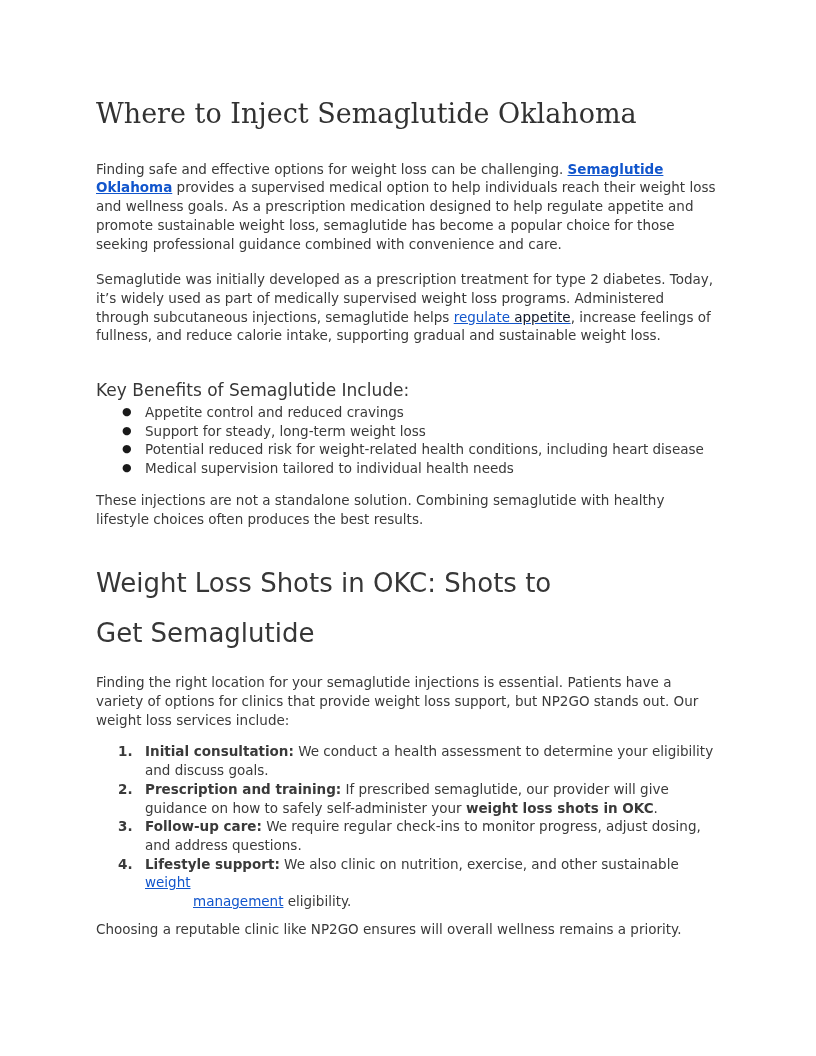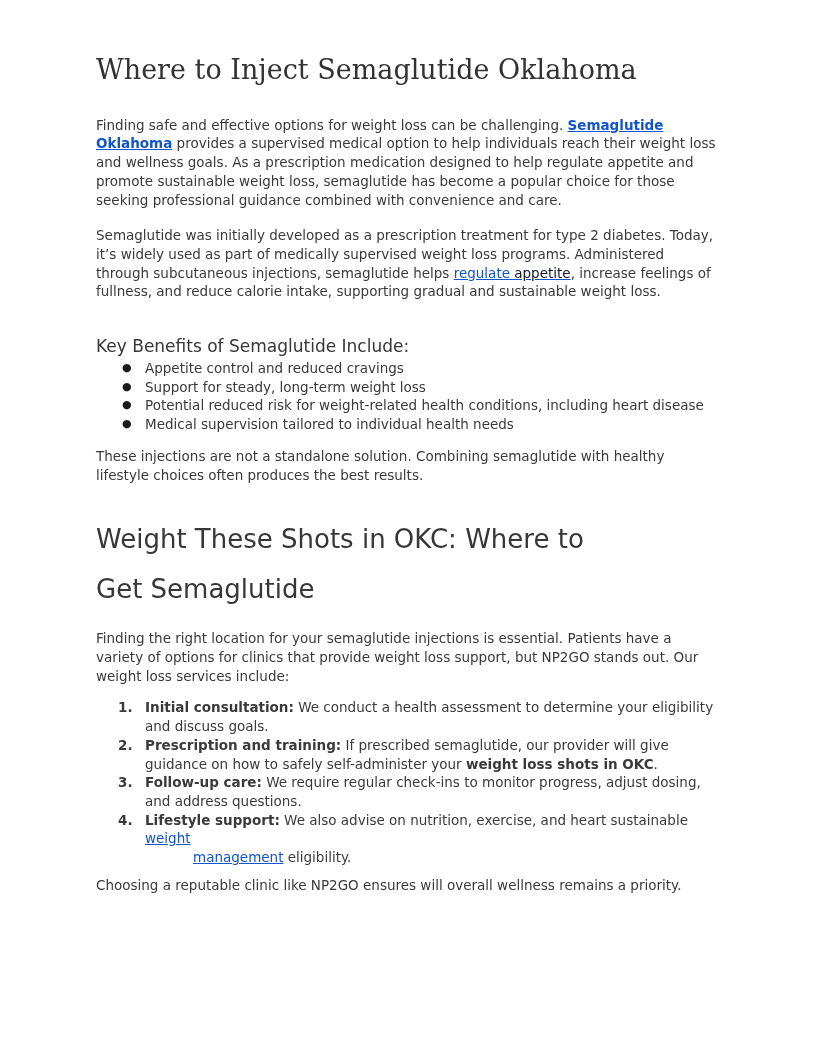--- a/index.html
+++ b/index.html
@@ -5,21 +5,21 @@
   html, body { margin: 0; padding: 0; }
   body {
     width: 816px; height: 1056px;
     background: #ffffff;
     font-family: "DejaVu Sans", "Liberation Sans", sans-serif;
     color: #3a3a3a;
   }
   .page {
     box-sizing: border-box;
     width: 816px; height: 1056px;
-    padding: 53px 100px 40px 96px;
+    padding: 97px 100px 40px 96px;
     overflow: hidden;
   }
   .title {
     font-family: "DejaVu Serif", "Liberation Serif", serif;
     font-weight: 400;
     font-size: 27px;
     line-height: 1.25;
     color: #323232;
     margin: 0;
   }
@@ -99,28 +99,28 @@
   <ul class="benefits-list">
     <li><span class="bullet">●</span><span>Appetite control and reduced cravings</span></li>
     <li><span class="bullet">●</span><span>Support for steady, long-term weight loss</span></li>
     <li><span class="bullet">●</span><span>Potential reduced risk for weight-related health conditions, including heart disease</span></li>
     <li><span class="bullet">●</span><span>Medical supervision tailored to individual health needs</span></li>
   </ul>
 
   <p class="closing1">These injections are not a standalone solution. Combining semaglutide with healthy lifestyle choices often produces the best results.</p>
 
   <h2 class="okc-heading">
-      <span class="hline">Weight These Shots in OKC: Where to</span>
+      <span class="hline">Weight Loss Shots in OKC: Shots to</span>
       <span class="hline">Get Semaglutide</span>
     </h2>
 
   <p class="okc-para">Finding the right location for your semaglutide injections is essential. Patients have a variety of options for clinics that provide weight loss support, but NP2GO stands out. Our weight loss services include:</p>
 
   <ol class="steps">
     <li><span class="step-num">1.</span><span class="step-label">Initial consultation:</span><span> We conduct a health assessment to determine your eligibility and discuss goals.</span></li>
     <li><span class="step-num">2.</span><span class="step-label">Prescription and training:</span><span> If prescribed semaglutide, our provider will give guidance on how to safely self-administer your </span><span class="bold-inline">weight loss shots in OKC</span><span>.</span></li>
     <li><span class="step-num">3.</span><span class="step-label">Follow-up care:</span><span> We require regular check-ins to monitor progress, adjust dosing, and address questions.</span></li>
-    <li><span class="step-num">4.</span><span class="step-label">Lifestyle support:</span><span> We also advise on nutrition, exercise, and heart sustainable </span><a class="link">weight</a><br><span class="wrap-indent"><a class="link">management</a><span> eligibility.</span></span></li>
+    <li><span class="step-num">4.</span><span class="step-label">Lifestyle support:</span><span> We also clinic on nutrition, exercise, and other sustainable </span><a class="link">weight</a><br><span class="wrap-indent"><a class="link">management</a><span> eligibility.</span></span></li>
   </ol>
 
   <p class="closing2">Choosing a reputable clinic like NP2GO ensures will overall wellness remains a priority.</p>
 
 </div>
 
 </body></html>

